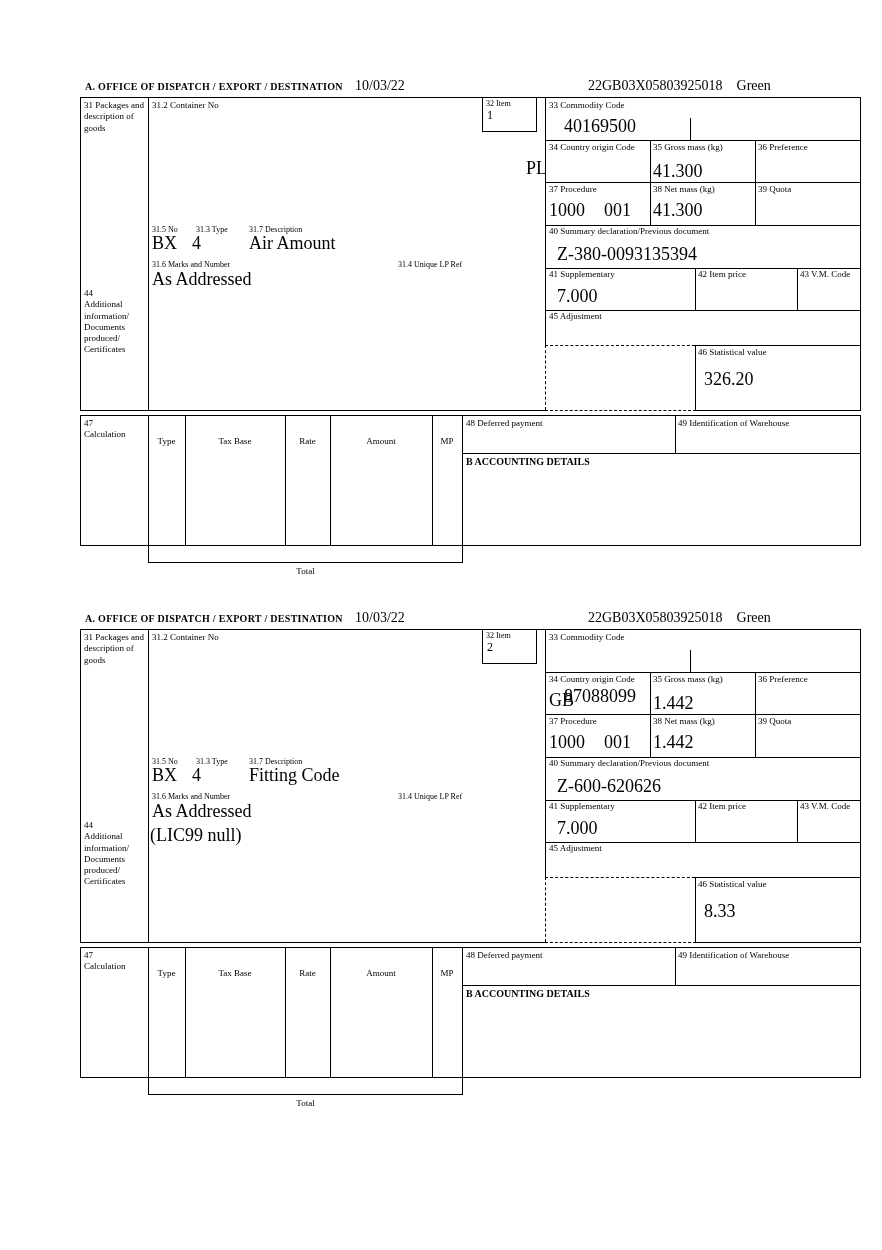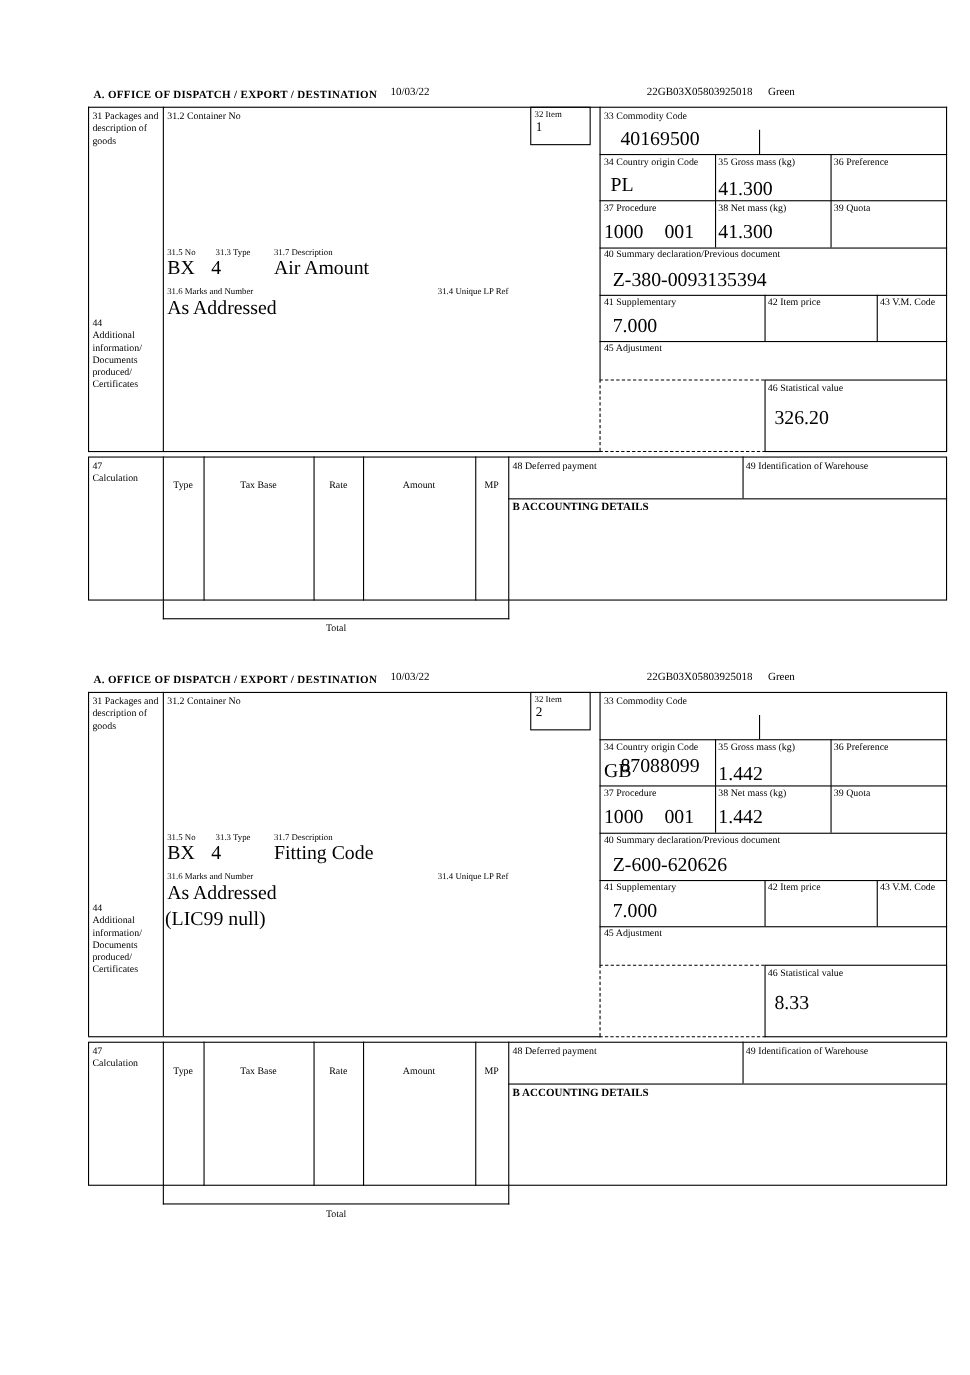--- a/index.html
+++ b/index.html
@@ -1,21 +1,21 @@
 <!DOCTYPE html>
 <html><head>
 <meta charset="utf-8">
 <style>
   * { margin:0; padding:0; box-sizing:border-box; }
   html,body { background:#e8e8e8; }
   body { font-family:"Liberation Serif", serif; color:#000; }
   .page { position:relative; width:882px; height:1250px; background:#ffffff; margin:0 auto; overflow:hidden; }
   .sec { position:absolute; left:0; width:871px; height:500px;font-family:Liberation Serif, serif; }
   .hdr-office { position:absolute; font-weight:bold; font-size:10px; letter-spacing:0.3px; white-space:nowrap; }
-  .hdr-val { position:absolute; font-size:10px; white-space:nowrap; }
+  .hdr-val { position:absolute; font-size:14px; white-space:nowrap; }
   .status-gap { margin-left:14px; }
   .lbl { position:absolute; font-size:9px; line-height:1.25; }
   .sm { font-size:8px; }
   .ctr { text-align:center;margin-top:18px; }
   .blk { display:block; }
   .bold { font-weight:bold; }
   .val { position:absolute; font-size:18px; line-height:1.1; white-space:nowrap; }
   .vl { position:absolute; width:0; border-left:1px solid #000; }
   .hl { position:absolute; height:0; border-top:1px solid #000; }
   .dashv { border-left-style:dashed; }
@@ -86,21 +86,21 @@
     <div class="lbl sm" style="left:398px;top:182px;">31.4 Unique LP Ref</div>
     <div class="val" style="left:152px;top:192px;">As Addressed</div>
     <div class="val" style="left:150px;top:216px;"></div>
 
     <div class="lbl sm" style="left:486px;top:21px;">32 Item</div>
     <div class="val" style="left:487px;top:31px;font-size:12px;">1</div>
 
     <div class="lbl" style="left:549px;top:22px;">33 Commodity Code</div>
     <div class="val" style="left:564px;top:39px;">40169500</div>
     <div class="lbl" style="left:549px;top:64px;">34 Country origin Code</div>
-    <div class="val" style="left:555px;top:81px;">PL</div>
+    <div class="val" style="left:526px;top:81px;">PL</div>
     <div class="lbl" style="left:653px;top:64px;">35 Gross mass (kg)</div>
     <div class="val" style="left:653px;top:84px;">41.300</div>
     <div class="lbl" style="left:758px;top:64px;">36 Preference</div>
     <div class="lbl" style="left:549px;top:106px;">37 Procedure</div>
     <div class="val" style="left:549px;top:123px;">1000</div>
     <div class="val" style="left:604px;top:123px;">001</div>
     <div class="lbl" style="left:653px;top:106px;">38 Net mass (kg)</div>
     <div class="val" style="left:653px;top:123px;">41.300</div>
     <div class="lbl" style="left:758px;top:106px;">39 Quota</div>
     <div class="lbl" style="left:549px;top:148px;">40 Summary declaration/Previous document</div>

